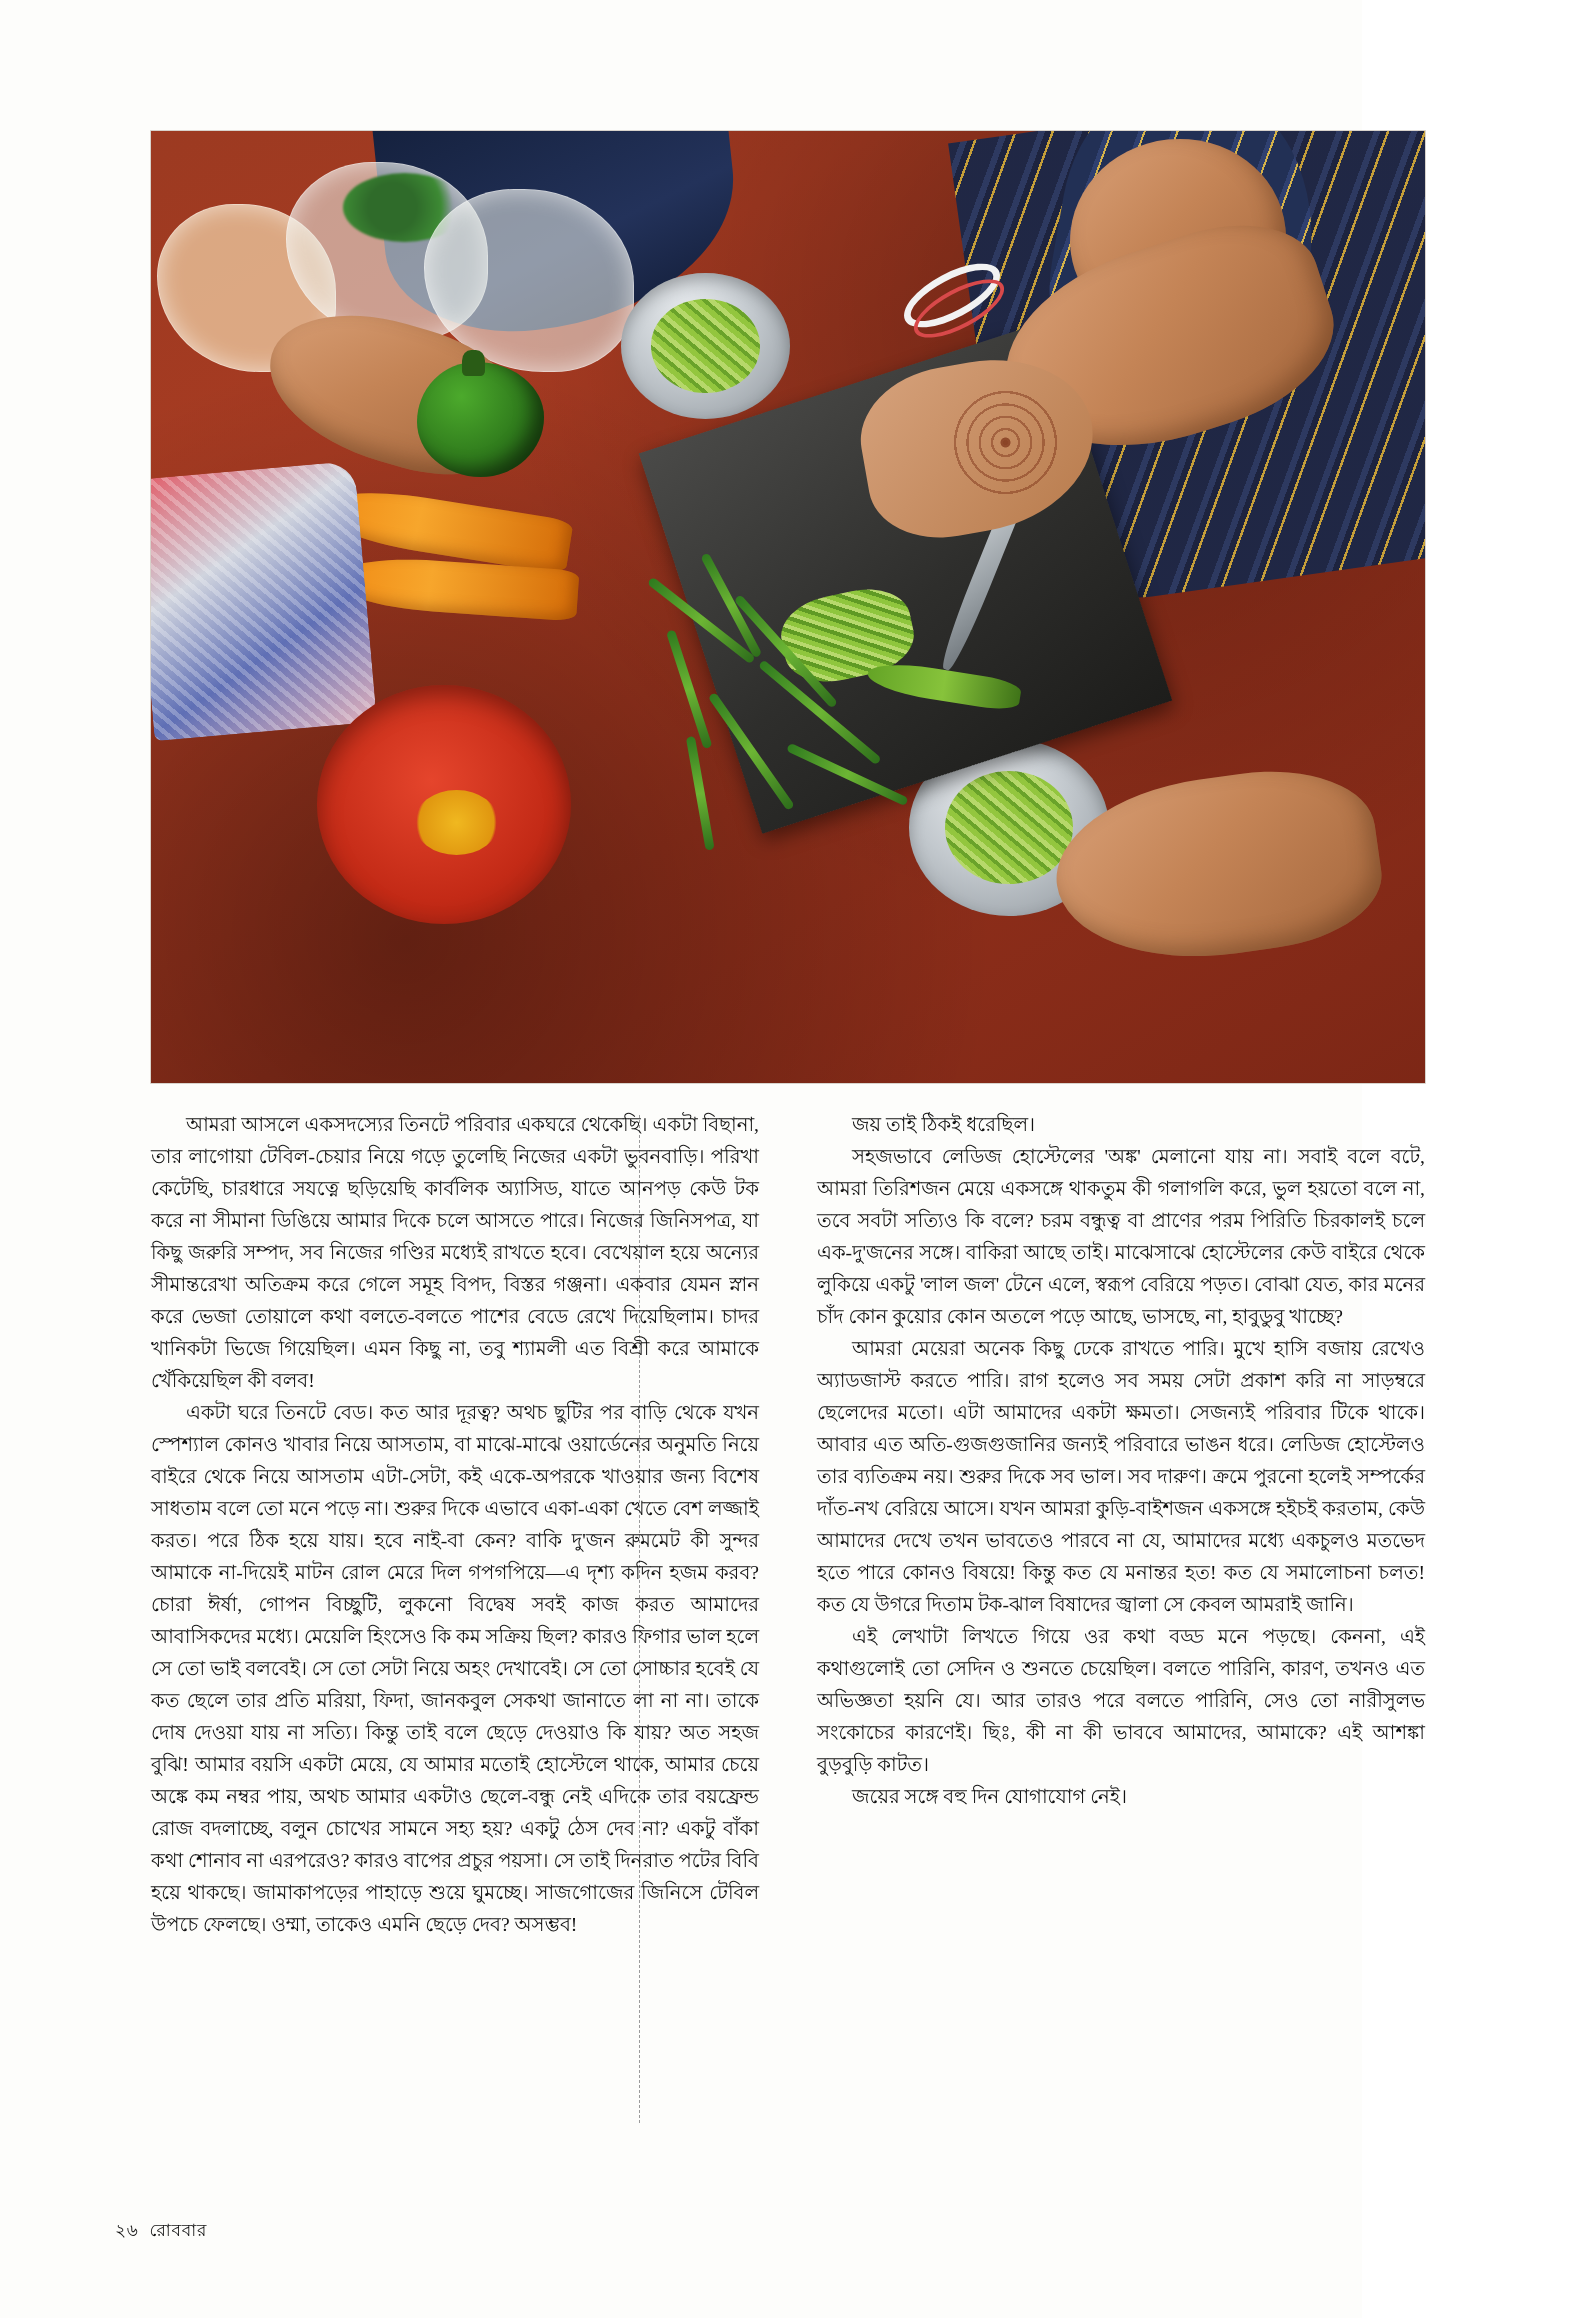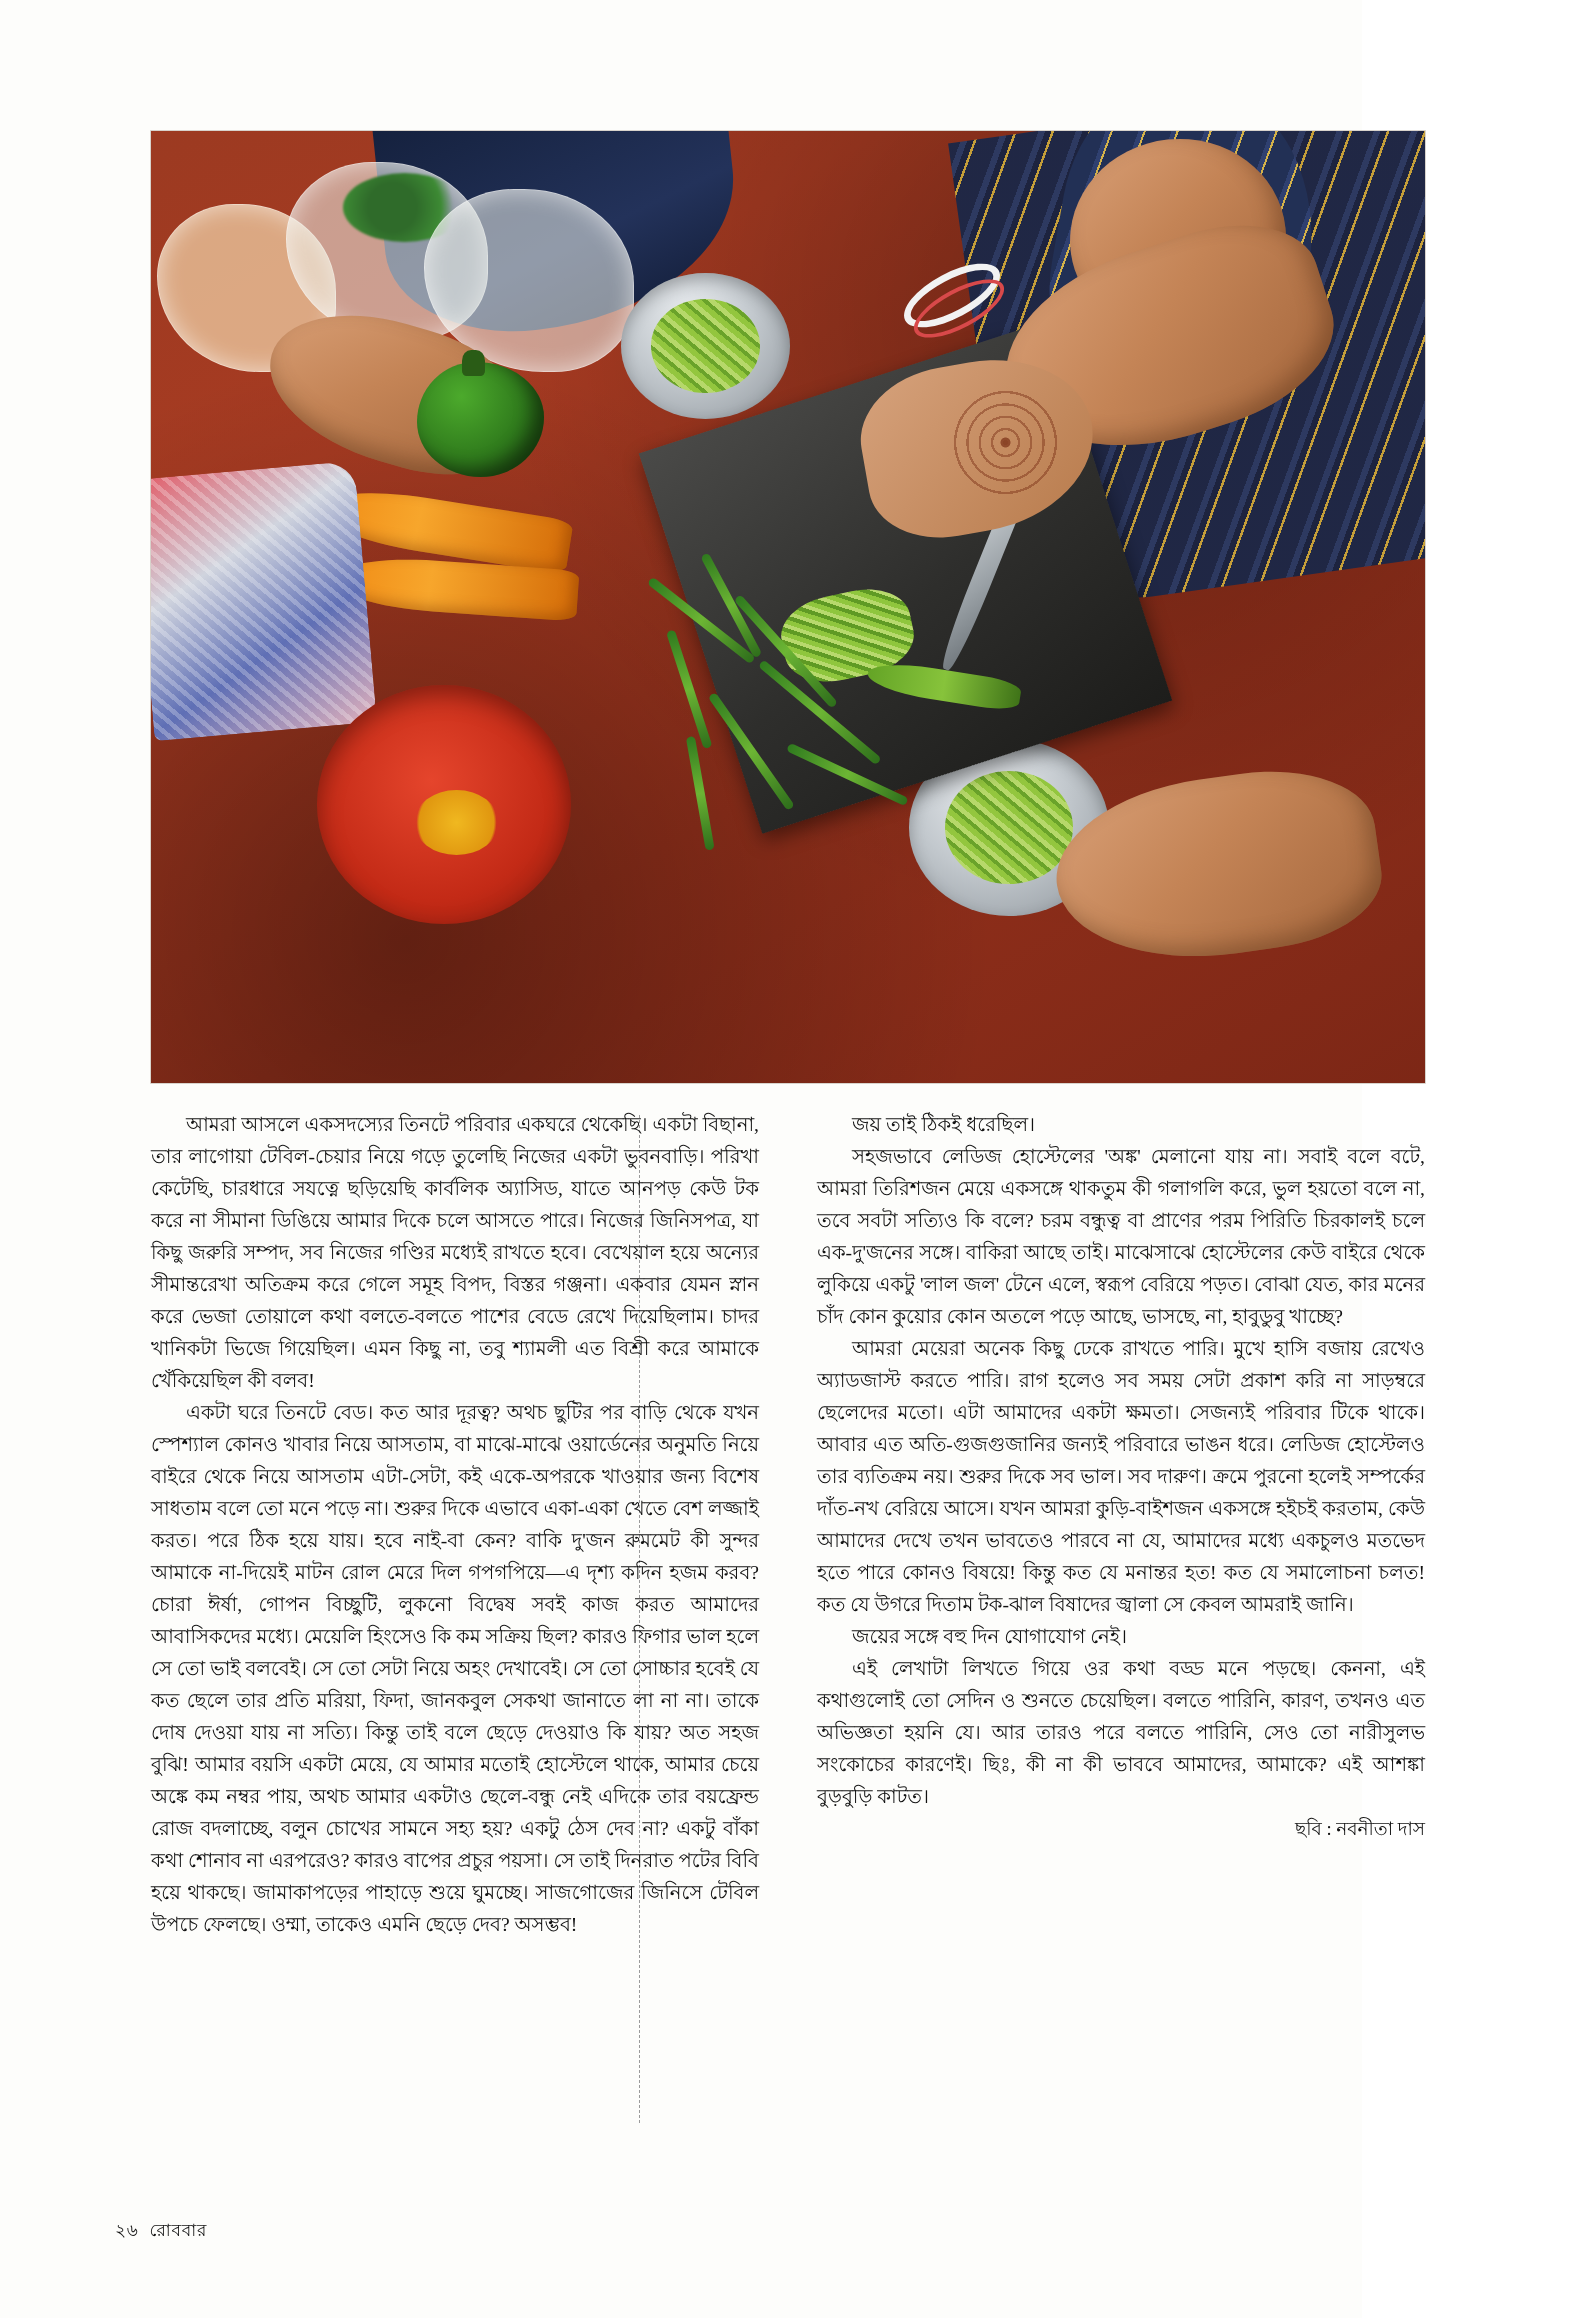--- a/index.html
+++ b/index.html
@@ -344,23 +344,22 @@
 
     <div class="col col-left">
       <p>আমরা আসলে একসদস্যের তিনটে পরিবার একঘরে থেকেছি। একটা বিছানা, তার লাগোয়া টেবিল-চেয়ার নিয়ে গড়ে তুলেছি নিজের একটা ভুবনবাড়ি। পরিখা কেটেছি, চারধারে সযত্নে ছড়িয়েছি কার্বলিক অ্যাসিড, যাতে আনপড় কেউ টক করে না সীমানা ডিঙিয়ে আমার দিকে চলে আসতে পারে। নিজের জিনিসপত্র, যা কিছু জরুরি সম্পদ, সব নিজের গণ্ডির মধ্যেই রাখতে হবে। বেখেয়াল হয়ে অন্যের সীমান্তরেখা অতিক্রম করে গেলে সমূহ বিপদ, বিস্তর গঞ্জনা। একবার যেমন স্নান করে ভেজা তোয়ালে কথা বলতে-বলতে পাশের বেডে রেখে দিয়েছিলাম। চাদর খানিকটা ভিজে গিয়েছিল। এমন কিছু না, তবু শ্যামলী এত বিশ্রী করে আমাকে খেঁকিয়েছিল কী বলব!</p>
       <p>একটা ঘরে তিনটে বেড। কত আর দূরত্ব? অথচ ছুটির পর বাড়ি থেকে যখন স্পেশ্যাল কোনও খাবার নিয়ে আসতাম, বা মাঝে-মাঝে ওয়ার্ডেনের অনুমতি নিয়ে বাইরে থেকে নিয়ে আসতাম এটা-সেটা, কই একে-অপরকে খাওয়ার জন্য বিশেষ সাধতাম বলে তো মনে পড়ে না। শুরুর দিকে এভাবে একা-একা খেতে বেশ লজ্জাই করত। পরে ঠিক হয়ে যায়। হবে নাই-বা কেন? বাকি দু'জন রুমমেট কী সুন্দর আমাকে না-দিয়েই মাটন রোল মেরে দিল গপগপিয়ে—এ দৃশ্য কদিন হজম করব? চোরা ঈর্ষা, গোপন বিচ্ছুটি, লুকনো বিদ্বেষ সবই কাজ করত আমাদের আবাসিকদের মধ্যে। মেয়েলি হিংসেও কি কম সক্রিয় ছিল? কারও ফিগার ভাল হলে সে তো ভাই বলবেই। সে তো সেটা নিয়ে অহং দেখাবেই। সে তো সোচ্চার হবেই যে কত ছেলে তার প্রতি মরিয়া, ফিদা, জানকবুল সেকথা জানাতে লা না না। তাকে দোষ দেওয়া যায় না সত্যি। কিন্তু তাই বলে ছেড়ে দেওয়াও কি যায়? অত সহজ বুঝি! আমার বয়সি একটা মেয়ে, যে আমার মতোই হোস্টেলে থাকে, আমার চেয়ে অঙ্কে কম নম্বর পায়, অথচ আমার একটাও ছেলে-বন্ধু নেই এদিকে তার বয়ফ্রেন্ড রোজ বদলাচ্ছে, বলুন চোখের সামনে সহ্য হয়? একটু ঠেস দেব না? একটু বাঁকা কথা শোনাব না এরপরেও? কারও বাপের প্রচুর পয়সা। সে তাই দিনরাত পটের বিবি হয়ে থাকছে। জামাকাপড়ের পাহাড়ে শুয়ে ঘুমচ্ছে। সাজগোজের জিনিসে টেবিল উপচে ফেলছে। ওম্মা, তাকেও এমনি ছেড়ে দেব? অসম্ভব!</p>
     </div>
 
     <div class="col col-right">
       <p>জয় তাই ঠিকই ধরেছিল।</p>
       <p>সহজভাবে লেডিজ হোস্টেলের 'অঙ্ক' মেলানো যায় না। সবাই বলে বটে, আমরা তিরিশজন মেয়ে একসঙ্গে থাকতুম কী গলাগলি করে, ভুল হয়তো বলে না, তবে সবটা সত্যিও কি বলে? চরম বন্ধুত্ব বা প্রাণের পরম পিরিতি চিরকালই চলে এক-দু'জনের সঙ্গে। বাকিরা আছে তাই। মাঝেসাঝে হোস্টেলের কেউ বাইরে থেকে লুকিয়ে একটু 'লাল জল' টেনে এলে, স্বরূপ বেরিয়ে পড়ত। বোঝা যেত, কার মনের চাঁদ কোন কুয়োর কোন অতলে পড়ে আছে, ভাসছে, না, হাবুডুবু খাচ্ছে?</p>
       <p>আমরা মেয়েরা অনেক কিছু ঢেকে রাখতে পারি। মুখে হাসি বজায় রেখেও অ্যাডজাস্ট করতে পারি। রাগ হলেও সব সময় সেটা প্রকাশ করি না সাড়ম্বরে ছেলেদের মতো। এটা আমাদের একটা ক্ষমতা। সেজন্যই পরিবার টিকে থাকে। আবার এত অতি-গুজগুজানির জন্যই পরিবারে ভাঙন ধরে। লেডিজ হোস্টেলও তার ব্যতিক্রম নয়। শুরুর দিকে সব ভাল। সব দারুণ। ক্রমে পুরনো হলেই সম্পর্কের দাঁত-নখ বেরিয়ে আসে। যখন আমরা কুড়ি-বাইশজন একসঙ্গে হইচই করতাম, কেউ আমাদের দেখে তখন ভাবতেও পারবে না যে, আমাদের মধ্যে একচুলও মতভেদ হতে পারে কোনও বিষয়ে! কিন্তু কত যে মনান্তর হত! কত যে সমালোচনা চলত! কত যে উগরে দিতাম টক-ঝাল বিষাদের জ্বালা সে কেবল আমরাই জানি।</p>
+      <p>এই লেখাটা লিখতে গিয়ে ওর কথা বড্ড মনে পড়ছে। কেননা, এই কথাগুলোই তো সেদিন ও শুনতে চেয়েছিল। বলতে পারিনি, কারণ, তখনও এত অভিজ্ঞতা হয়নি যে। আর তারও পরে বলতে পারিনি, সেও তো নারীসুলভ সংকোচের কারণেই। ছিঃ, কী না কী ভাববে আমাদের, আমাকে? এই আশঙ্কা বুড়বুড়ি কাটত।</p>
       <p>জয়ের সঙ্গে বহু দিন যোগাযোগ নেই।</p>
-      <p>এই লেখাটা লিখতে গিয়ে ওর কথা বড্ড মনে পড়ছে। কেননা, এই কথাগুলোই তো সেদিন ও শুনতে চেয়েছিল। বলতে পারিনি, কারণ, তখনও এত অভিজ্ঞতা হয়নি যে। আর তারও পরে বলতে পারিনি, সেও তো নারীসুলভ সংকোচের কারণেই। ছিঃ, কী না কী ভাববে আমাদের, আমাকে? এই আশঙ্কা বুড়বুড়ি কাটত।</p>
-      <p class="credit no-indent">ছবি : নবনীতা দাস</p>
     </div>
 
   </div>
 
   <div class="folio">
     <span class="num">২৬</span><span>রোববার</span>
   </div>
 
 </div>
 

